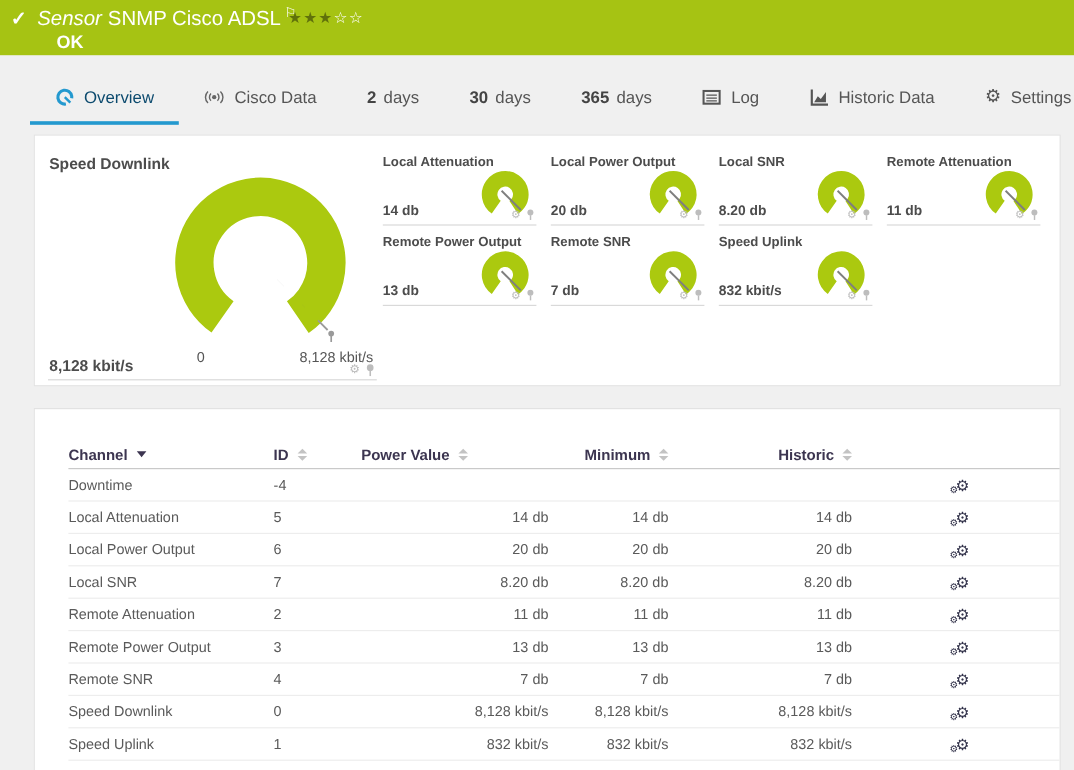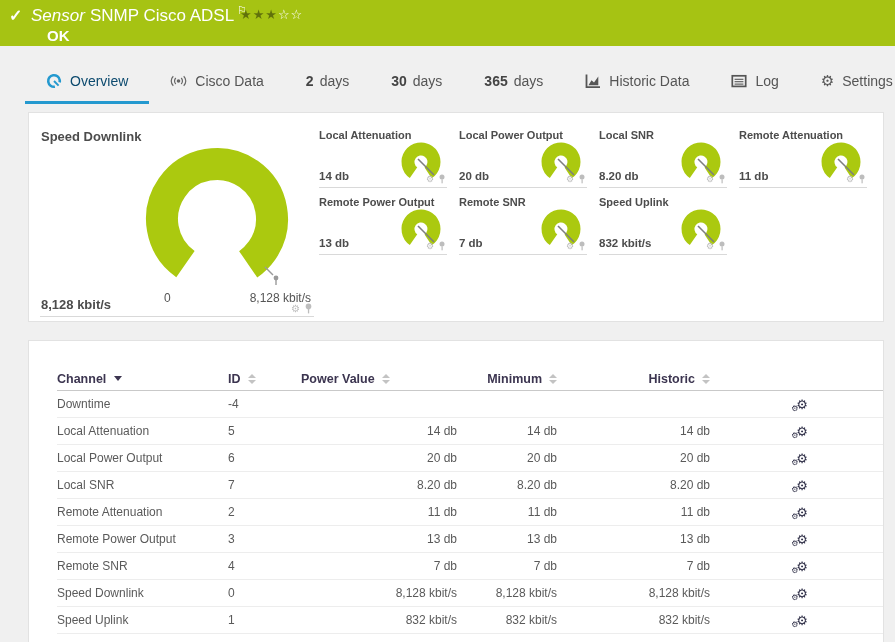--- a/index.html
+++ b/index.html
@@ -137,37 +137,37 @@
   <div class="tab">
     <span class="tab-num">30</span>
     <span>days</span>
   </div>
   <div class="tab">
     <span class="tab-num">365</span>
     <span>days</span>
   </div>
   <div class="tab">
     <span class="ticon">
-      <svg width="16" height="16">
-          <path d="M1.5,1.5 V14.2 H15" fill="none" stroke="#555" stroke-width="1.8"></path>
-          <path d="M3.5,12.2 L6.5,7.2 L9,9.4 L13.3,3.6 L13.3,12.2 Z" fill="#555"></path>
-        </svg>
-    </span>
-    <span>Historic Data</span>
-  </div>
-  <div class="tab">
-    <span class="ticon">
       <svg width="16" height="14">
           <rect x="1.3" y="1.8" width="13.4" height="10.6" fill="none" stroke="#555" stroke-width="1.7"></rect>
           <line x1="3.6" y1="5.3" x2="12.4" y2="5.3" stroke="#555" stroke-width="1.1"></line>
           <line x1="3.6" y1="7.7" x2="12.4" y2="7.7" stroke="#555" stroke-width="1.1"></line>
           <line x1="3.6" y1="10.1" x2="12.4" y2="10.1" stroke="#555" stroke-width="1.1"></line>
         </svg>
     </span>
     <span>Log</span>
+  </div>
+  <div class="tab">
+    <span class="ticon">
+      <svg width="16" height="16">
+          <path d="M1.5,1.5 V14.2 H15" fill="none" stroke="#555" stroke-width="1.8"></path>
+          <path d="M3.5,12.2 L6.5,7.2 L9,9.4 L13.3,3.6 L13.3,12.2 Z" fill="#555"></path>
+        </svg>
+    </span>
+    <span>Historic Data</span>
   </div>
   <div class="tab">
     <span class="ticon" style="font-size:15px;color:#555;line-height:1;">⚙</span>
     <span>Settings</span>
   </div>
 </div>
 
 <div class="panel gauge-panel">
 
   <div class="lg-tile">

